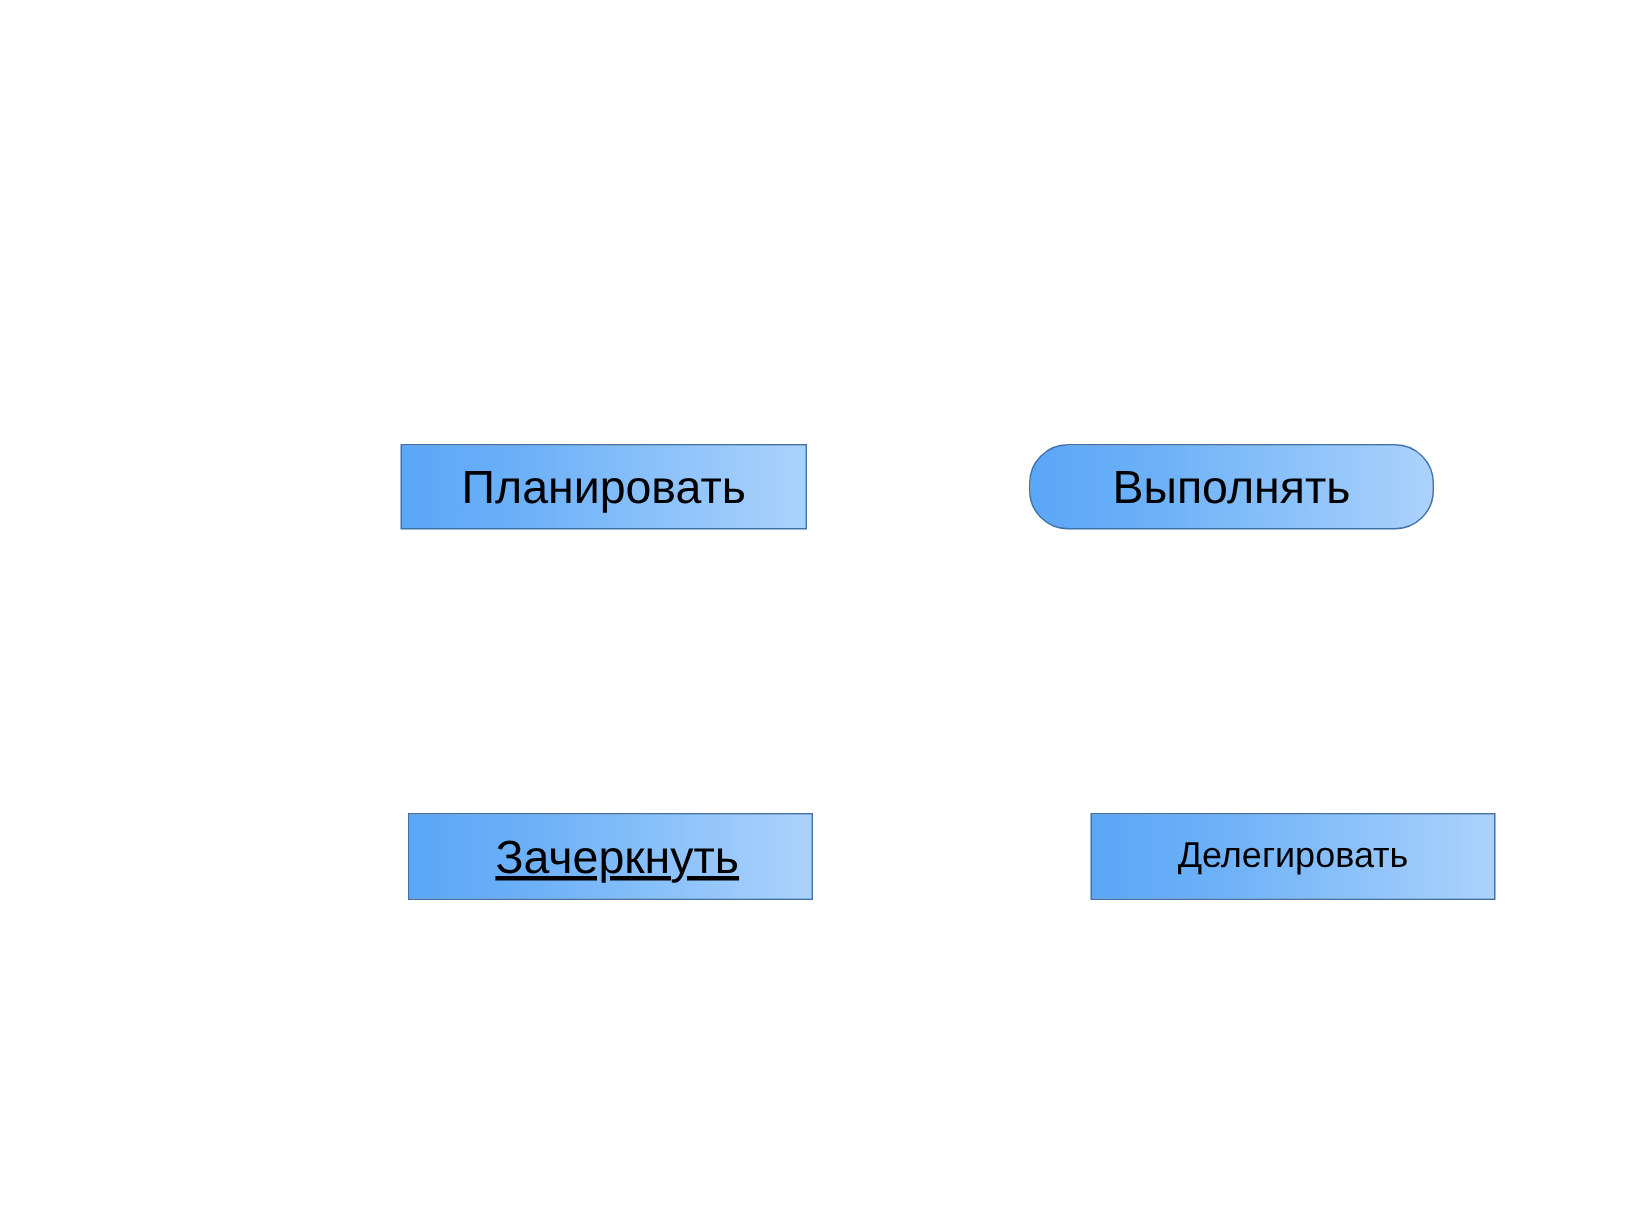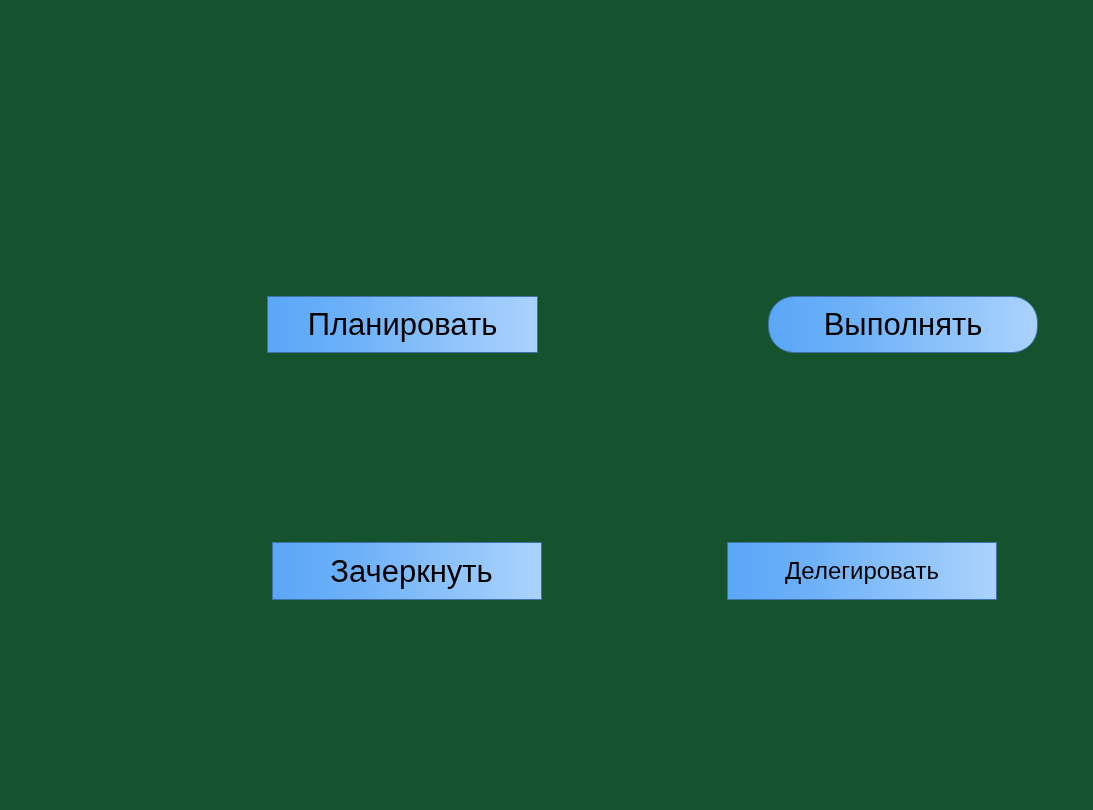--- a/index.html
+++ b/index.html
@@ -8,21 +8,21 @@
     padding: 0;
     background: #000000;
   }
   body {
     font-family: "Liberation Sans", "DejaVu Sans", sans-serif;
   }
   #canvas {
     position: relative;
     width: 1093px;
     height: 810px;
-    background: #14532d;
+    background: #ffffff;
     overflow: hidden;
   }
   .action-box {
     position: absolute;
     box-sizing: border-box;
     border: 1px solid #3f72a8;
     background-image: linear-gradient(to right, #5aa7f7 0%, #6cb0f8 30%, #8cc2fa 65%, #abd2fc 100%);
     display: flex;
     align-items: center;
     justify-content: center;
@@ -38,33 +38,34 @@
   }
 
   
   #box-plan {
     left: 267px;
     top: 296px;
     width: 271px;
     height: 57px;
   }
   #box-do {
-    left: 768px;
+    left: 686px;
     top: 296px;
     width: 270px;
     height: 57px;
     border-radius: 26px;
   }
   #box-delete {
     left: 272px;
     top: 542px;
     width: 270px;
     height: 58px;
     justify-content: center;
     padding-left: 9px;
+    text-decoration: underline;
   }
   #box-delegate {
     left: 727px;
     top: 542px;
     width: 270px;
     height: 58px;
   }
   #box-delegate .action-label {
     font-size: 24px;
   }

